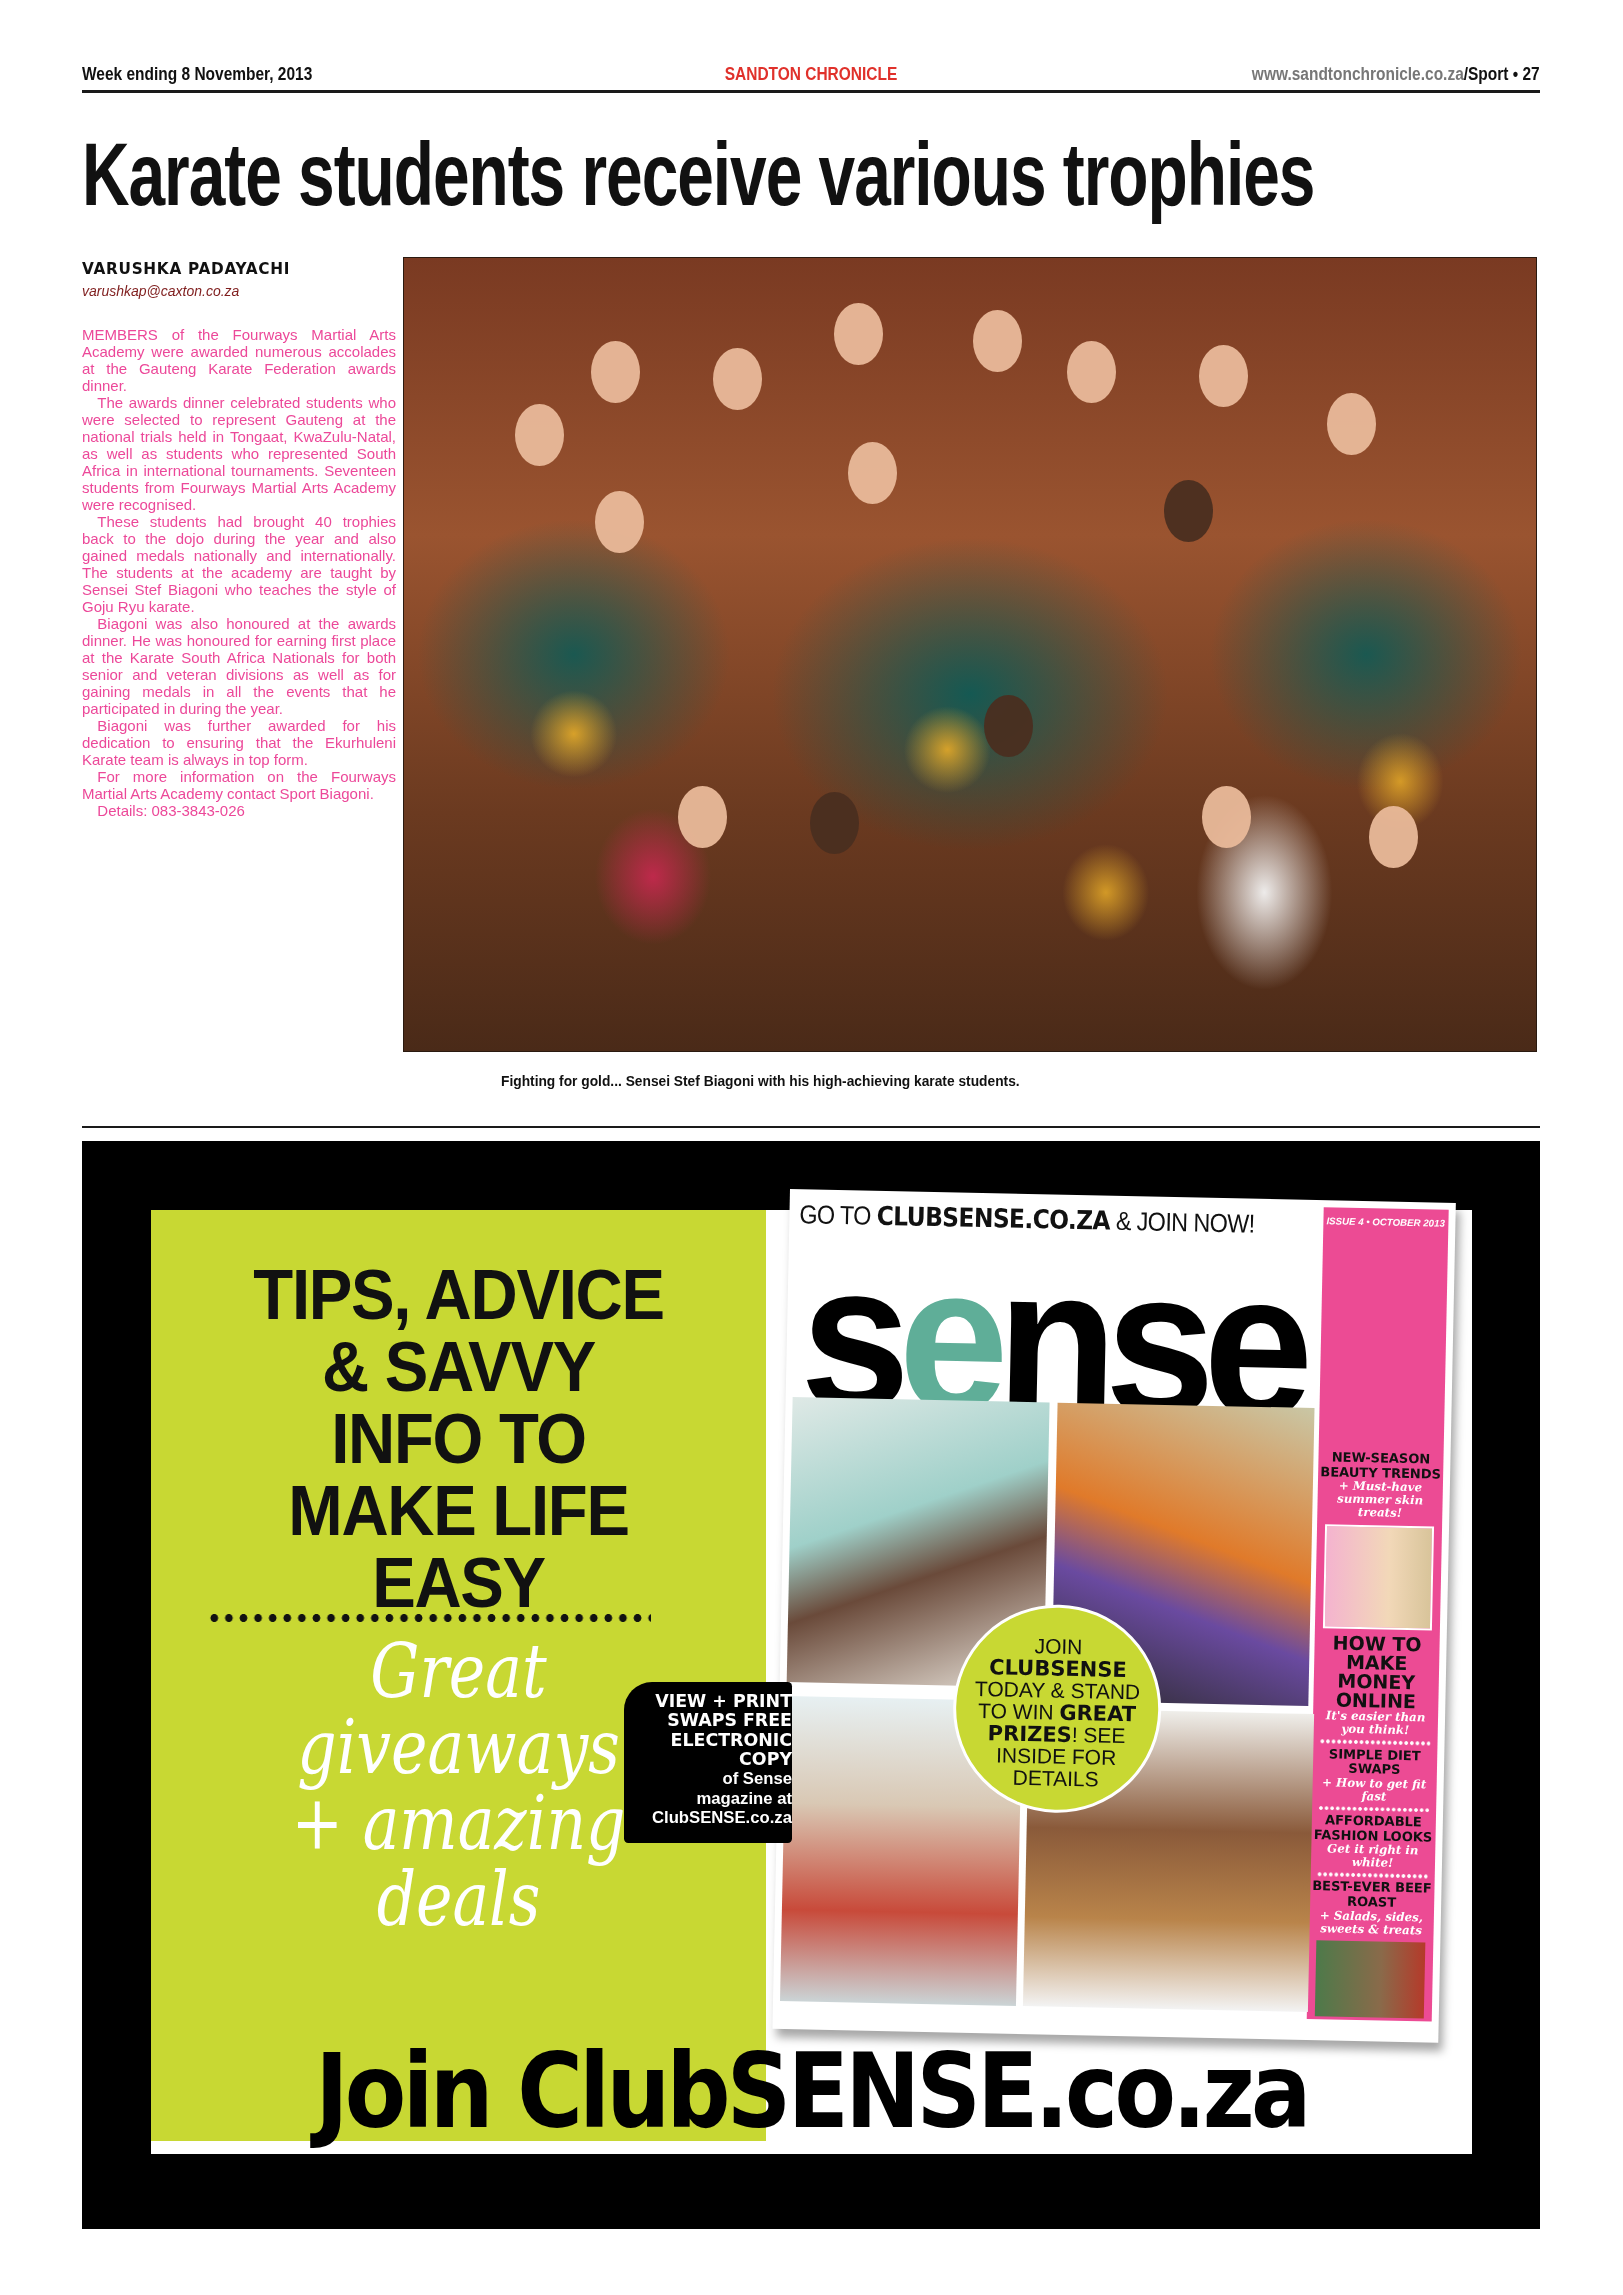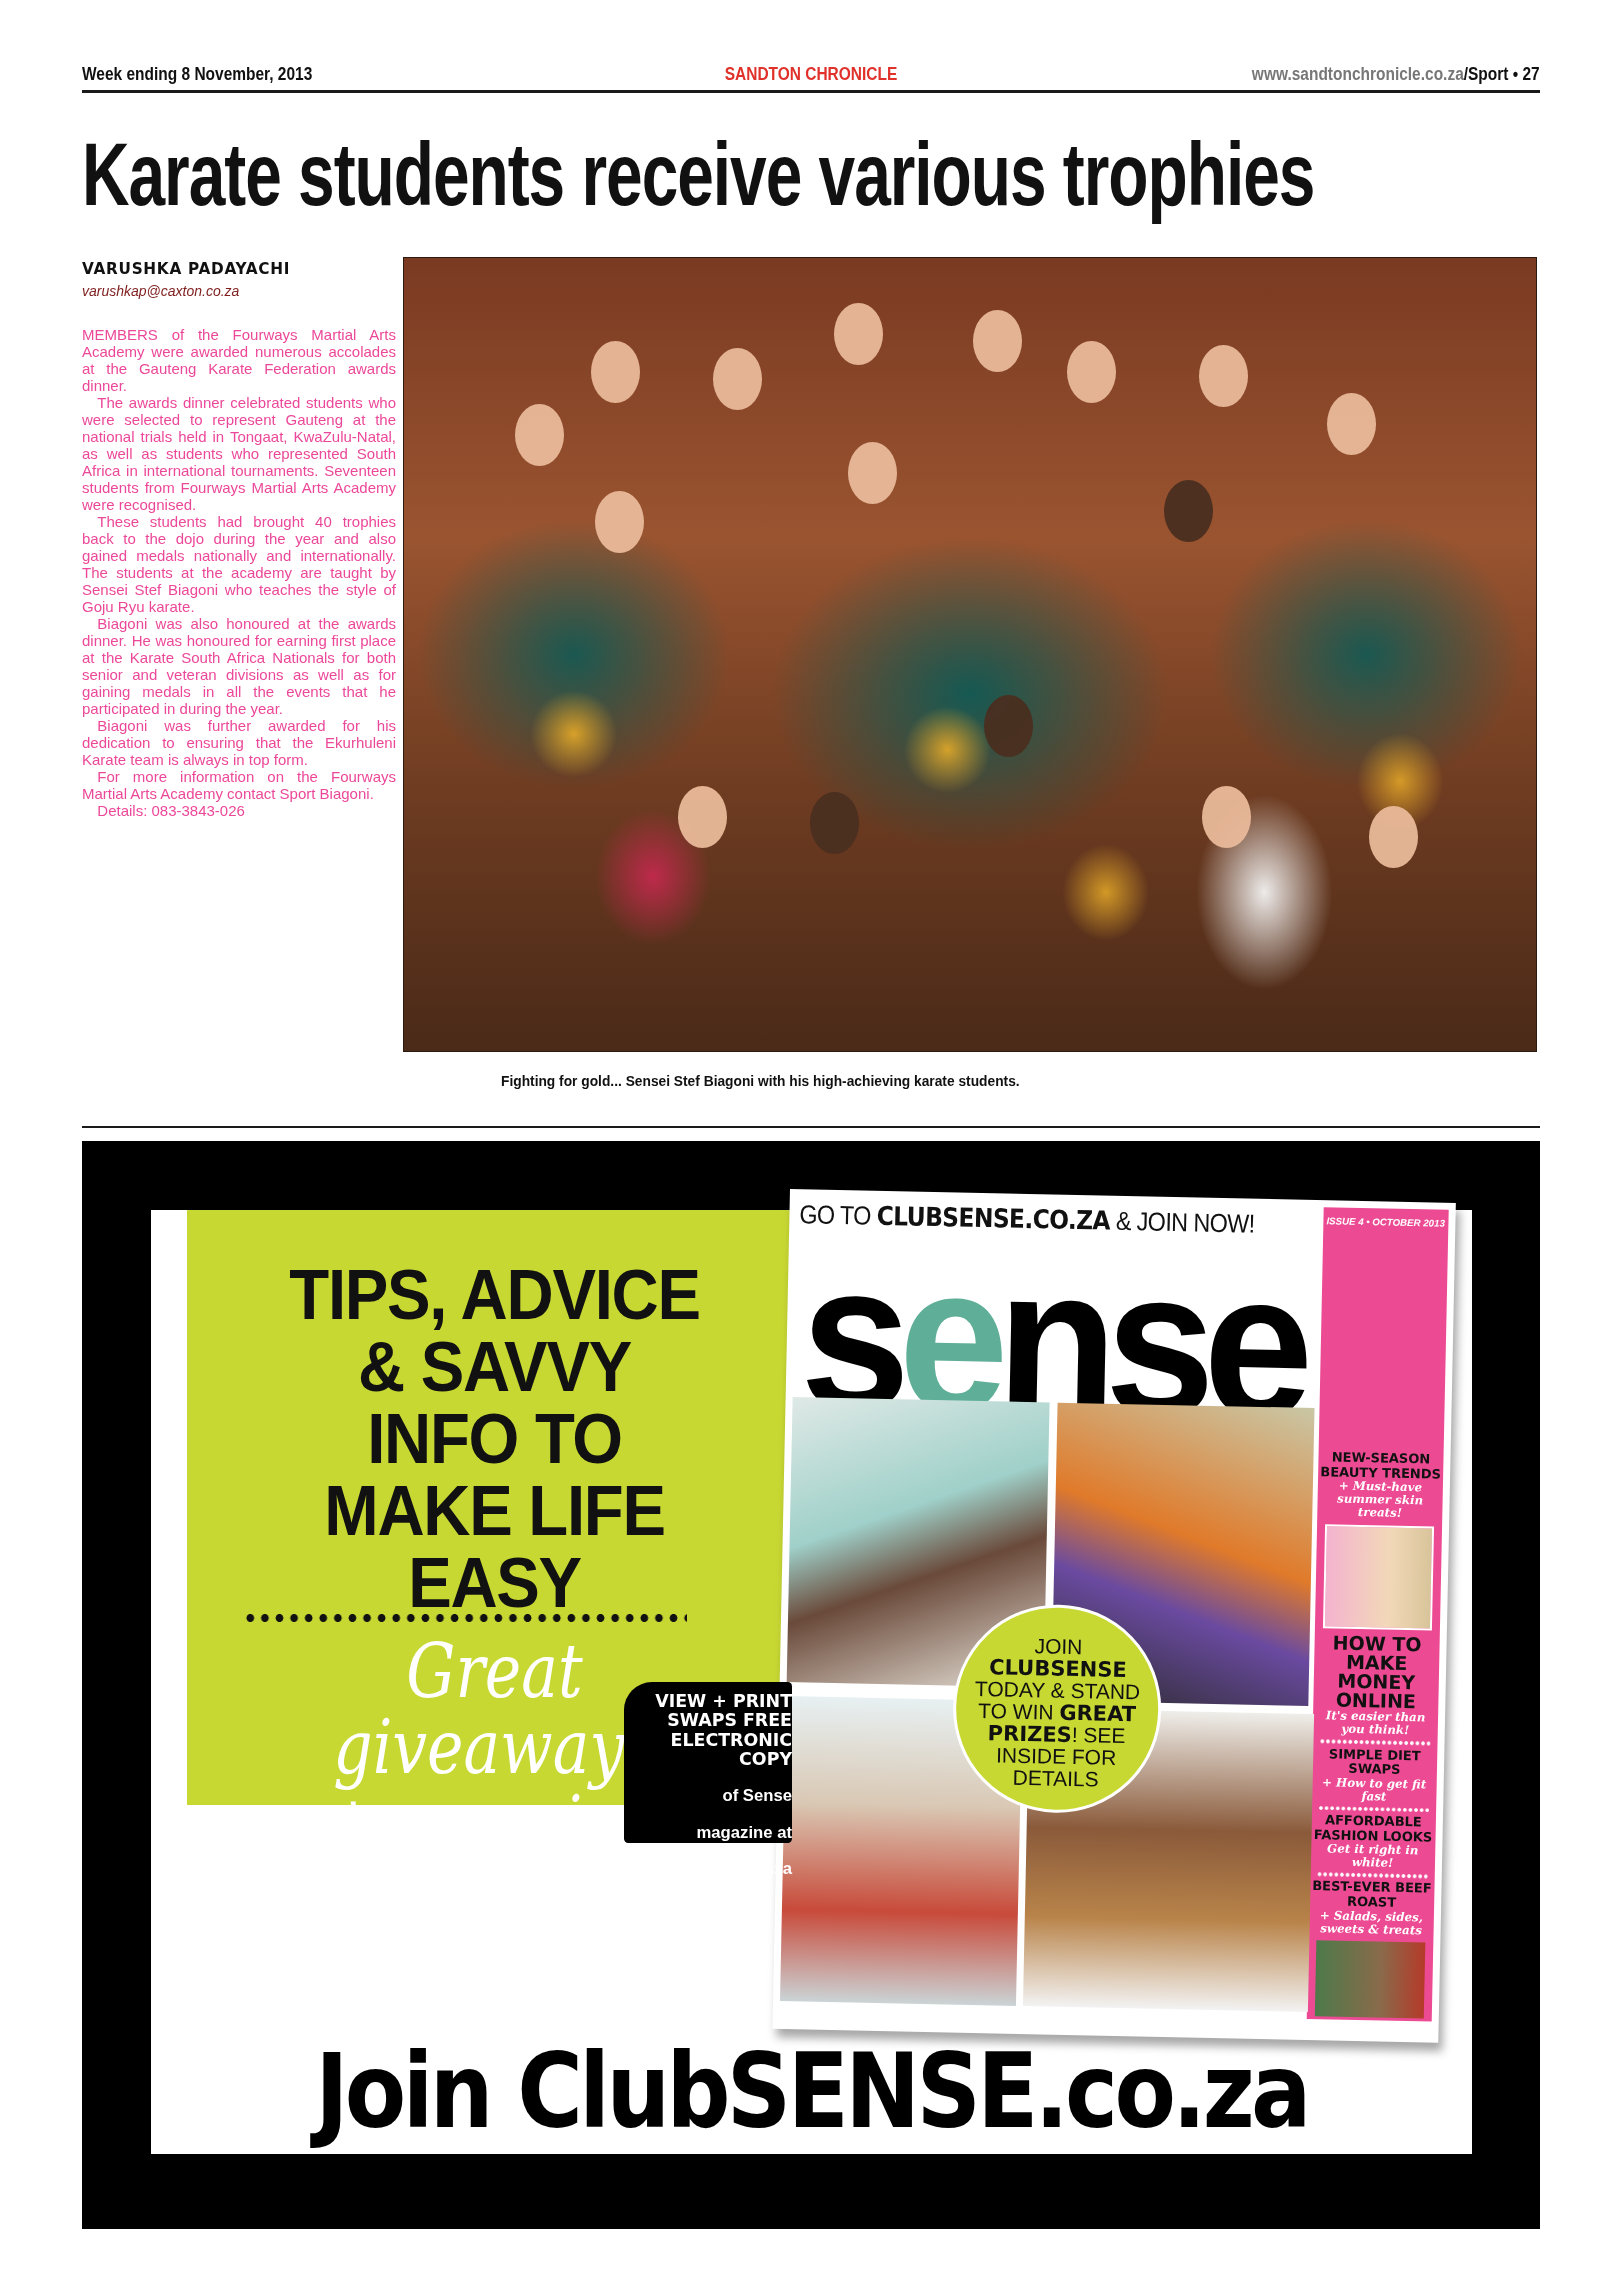--- a/index.html
+++ b/index.html
@@ -41,29 +41,29 @@
   }
   .photo .faces span { position: absolute; width: 49px; height: 62px; border-radius: 50%; background: #e9b99a; opacity: 0.95; }
   .photo .faces span.d { background: #4a2e20; }
   .caption { position: absolute; left: 501px; top: 1072px; font: bold 15.3px "Liberation Sans", sans-serif; transform: scaleX(0.9); transform-origin: left; white-space: nowrap; }
 
   .sep-rule { position: absolute; left: 82px; top: 1126px; width: 1458px; height: 2.1px; background: #1a1a1a; }
 
   
   .ad { position: absolute; left: 82px; top: 1141px; width: 1458px; height: 1088px; background: #000; }
   .ad-inner { position: absolute; left: 69px; top: 69px; width: 1321px; height: 944px; background: #fff; }
-  .lime { position: absolute; left: 0; top: 0; width: 615px; height: 595px; background: #c8d833; margin-left: 36px; }
+  .lime { position: absolute; left: 0; top: 0; width: 615px; height: 931px; background: #c8d833; }
   .lime .tips { position: absolute; left: 0; width: 615px; top: 49px; text-align: center; font: bold 71px "Liberation Sans", sans-serif; line-height: 72px; letter-spacing: -1.4px; color: #111; transform: scaleX(0.92); }
   .lime .dots { position: absolute; left: 56px; top: 403px; width: 444px; height: 9.7px;
      background-image: radial-gradient(circle, #111 3.5px, transparent 4.2px); background-size: 14.6px 9.7px; background-repeat: repeat-x; }
   .lime .great { position: absolute; left: 0; width: 615px; top: 423px; text-align: center; font: italic 75px "DejaVu Serif", serif; line-height: 76px; color: #fff; transform: scaleX(0.82); }
 
   .viewbox { position: absolute; left: 473px; top: 472px; width: 168px; height: 161px; background: #000; border-radius: 28px 4.2px 4.2px 4.2px; color: #fff; text-align: right; padding-top: 9.7px; z-index: 3; }
   .viewbox .vb-bold { font: bold 17.4px "DejaVu Sans", sans-serif; line-height: 19.4px; }
-  .viewbox .vb-reg { font: bold 16.7px "Liberation Sans", sans-serif; line-height: 19.4px; margin-top: 17px; }
+  .viewbox .vb-reg { font: bold 16.7px "Liberation Sans", sans-serif; line-height: 19.4px; }
 
   
   .cover { position: absolute; left: 639px; top: -21px; width: 666px; height: 840px; background: #fff; transform: rotate(1.2deg); transform-origin: left top; box-shadow: 4.2px 8.3px 9.7px rgba(0,0,0,0.35); overflow: hidden; }
   .cover .goto { position: absolute; left: 9.7px; top: 9.7px; font: 26px "Liberation Sans", sans-serif; letter-spacing: -0.7px; white-space: nowrap; color: #111; transform: scaleX(0.9); transform-origin: left; }
   .cover .goto b { font-family: "DejaVu Sans", sans-serif; font-weight: bold; }
   .cover .pinkcol { position: absolute; left: 534px; top: 7px; width: 125px; height: 812px; background: #ec4b94; }
   .cover .issue { position: absolute; left: 537px; top: 15.3px; font: italic bold 9.7px "Liberation Sans", sans-serif; color: #fff; white-space: nowrap; }
   .cover .logo { position: absolute; left: 14px; top: 14px; font: bold 208px "Liberation Sans", sans-serif; letter-spacing: -12.5px; line-height: 208px; white-space: nowrap; color: #000; transform: scaleX(0.95); transform-origin: left; }
   .cover .logo .teal { color: #5fae98; }
   .cover .pic1 { position: absolute; left: 7px; top: 208px; width: 257px; height: 285px; background: linear-gradient(160deg,#dfe9e6 0%, #9fd0c9 40%, #6a4a3a 60%, #e8e2d9 100%); }

